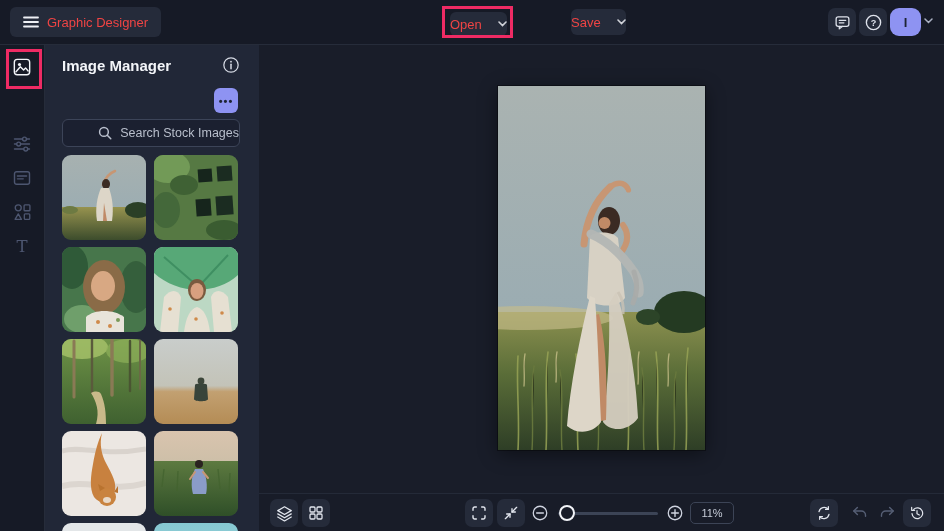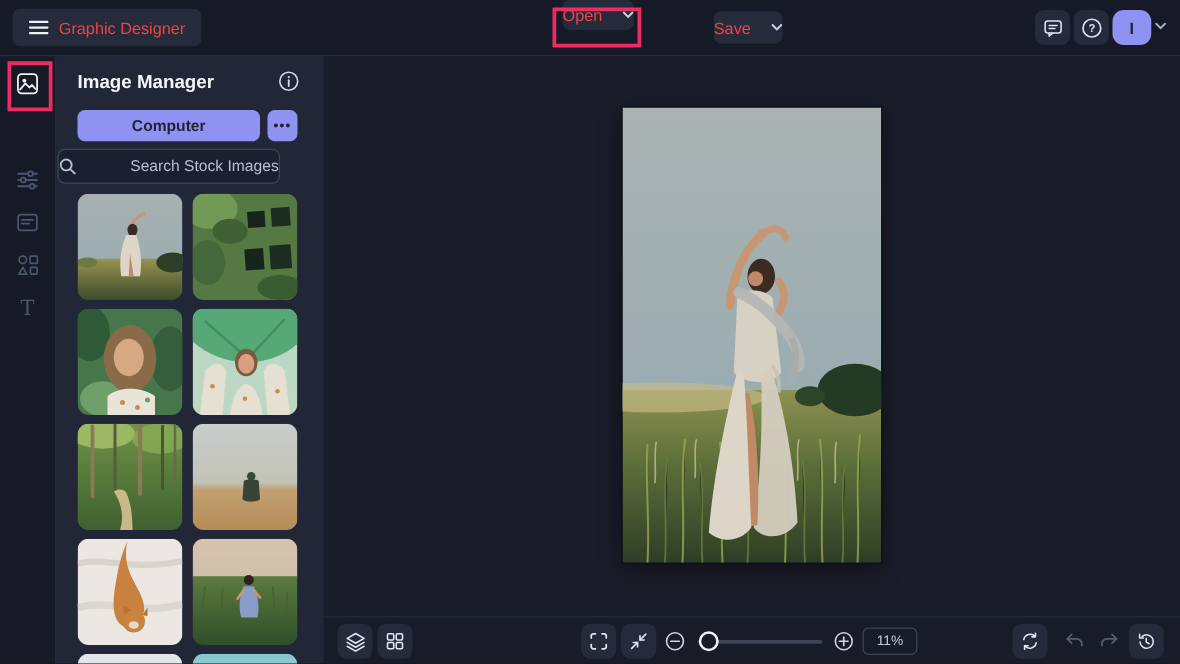--- a/index.html
+++ b/index.html
@@ -7,21 +7,21 @@
        font-family:"Liberation Sans","DejaVu Sans",sans-serif;
        background:#191d29;color:#e9ecf2;-webkit-font-smoothing:antialiased;}
   svg{display:block;}
 
   
   .topbar{position:absolute;left:0;top:0;width:944px;height:44px;background:#161a26;
           border-bottom:1px solid #262c3a;z-index:30;}
   .pillbtn{position:absolute;display:flex;align-items:center;justify-content:space-between;gap:8px;
            background:#252b3a;border-radius:6px;color:#ef4444;font-size:13px;cursor:pointer;}
   .app-menu{left:10px;top:7px;height:30px;padding:0 13px;}
-  .open-btn{left:450px;top:0;width:57px;height:24px;}
+  .open-btn{left:450px;top:12px;width:57px;height:24px;}
   .save-btn{left:523px;top:9px;width:55px;height:26px;margin-left:48px;}
   .chev{opacity:.85}
   .iconbtn{position:absolute;width:28px;height:28px;top:8px;background:#252b3a;border-radius:7px;
            display:flex;align-items:center;justify-content:center;cursor:pointer;color:#dfe3ec;}
   .avatar{position:absolute;left:890px;top:8px;width:31px;height:28px;border-radius:9px;
           background:#8e93f2;color:#1d2433;font-weight:bold;font-size:13px;
           display:flex;align-items:center;justify-content:center;cursor:pointer;}
   .avatar-chev{position:absolute;left:924px;top:18px;color:#aab1c2;}
 
   
@@ -39,23 +39,23 @@
   .panel{position:absolute;left:44px;top:44px;width:215px;height:487px;background:#212737;
          overflow:hidden;z-index:10;}
   .panel-title{position:absolute;left:18px;top:13px;font-size:15px;font-weight:bold;color:#f3f5f9;}
   .info-btn{position:absolute;left:177px;top:11px;width:20px;height:20px;color:#d6dae4;cursor:pointer;}
   .computer-btn{position:absolute;left:18px;top:44px;width:146px;height:25px;background:#8e93f2;
                 border-radius:6px;color:#1e2433;font-size:12.5px;font-weight:bold;
                 display:flex;align-items:center;justify-content:center;cursor:pointer;}
   .more-btn{position:absolute;left:170px;top:44px;width:24px;height:25px;background:#8e93f2;
             border-radius:6px;color:#1e2433;font-size:11px;font-weight:bold;letter-spacing:1px;
             display:flex;align-items:center;justify-content:center;cursor:pointer;}
-  .search-box{position:absolute;left:2px;top:75px;width:176px;height:26px;background:#1b2030;
+  .search-box{position:absolute;left:18px;top:75px;width:176px;height:26px;background:#1b2030;
               border:1px solid #3c4458;border-radius:6px;display:flex;align-items:center;
-              justify-content:space-between;gap:8px;color:#b9bfcc;font-size:12.5px;cursor:text;}
+              justify-content:flex-end;gap:8px;color:#b9bfcc;font-size:12.5px;cursor:text;}
   .thumbs{position:absolute;left:18px;top:111px;width:178px;display:flex;flex-wrap:wrap;
           gap:7px 8px;}
   .th{width:84px;height:85px;border-radius:9px;overflow:hidden;cursor:pointer;background:#2a3040;}
 
   
   .workspace{position:absolute;left:259px;top:44px;width:685px;height:487px;background:#191d29;}
   .canvas-image{position:absolute;left:498px;top:86px;width:207px;height:364px;
                 box-shadow:0 0 0 1px rgba(0,0,0,.35),0 4px 18px rgba(0,0,0,.45);cursor:pointer;}
 
   
@@ -205,23 +205,20 @@
   <div class="panel">
     <div class="panel-title">Image Manager</div>
     <div class="info-btn">
       <svg width="20" height="20" viewBox="0 0 24 24">
           <circle cx="12" cy="12" r="8.6" fill="none" stroke="currentColor" stroke-width="1.5"></circle>
           <circle cx="12" cy="8" r="1.1" fill="currentColor"></circle>
           <line x1="12" y1="11" x2="12" y2="16.5" stroke="currentColor" stroke-width="1.8" stroke-linecap="round"></line>
         </svg>
     </div>
 
-    <div class="computer-btn">
-      <span>Computer</span>
-    </div>
     <div class="more-btn">
       <span>•••</span>
     </div>
 
     <div class="search-box">
       <span>
         <svg width="14" height="14" viewBox="0 0 16 16">
             <circle cx="6.8" cy="6.8" r="5" fill="none" stroke="#b9bfcc" stroke-width="1.7"></circle>
             <line x1="10.6" y1="10.6" x2="14.6" y2="14.6" stroke="#b9bfcc" stroke-width="1.7" stroke-linecap="round"></line>
           </svg>

